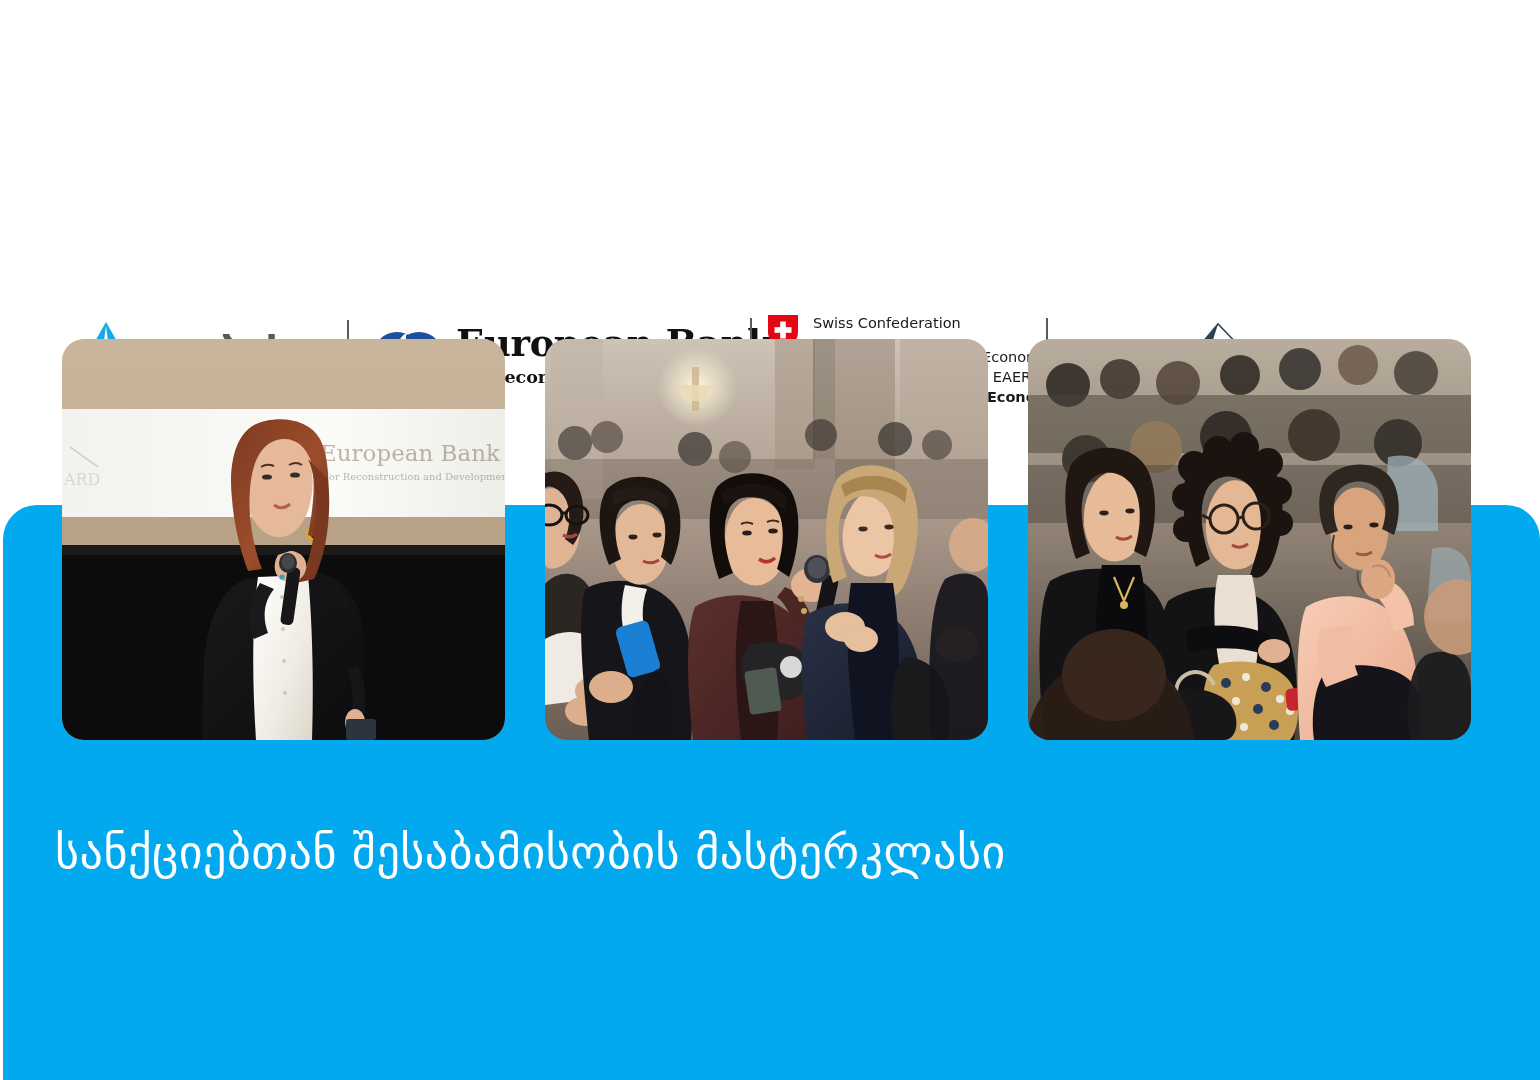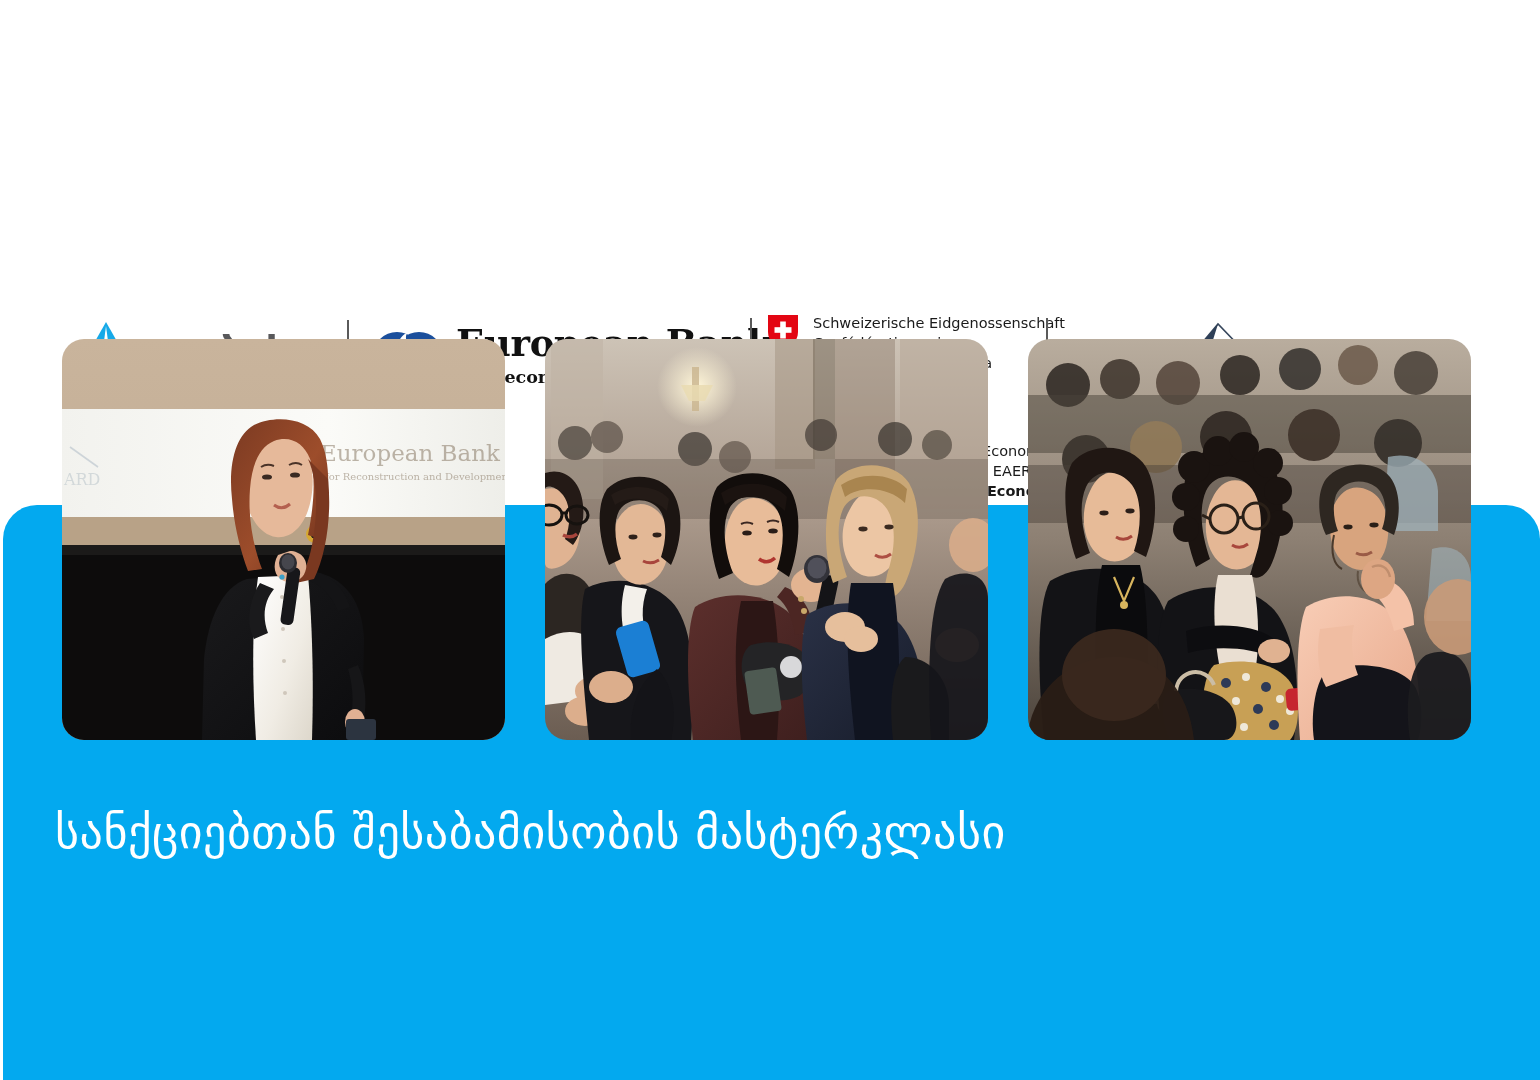--- a/index.html
+++ b/index.html
@@ -137,21 +137,21 @@
   }
   #photo-card-1 { left: 62px; }
   #photo-card-2 { left: 545px; }
   #photo-card-3 { left: 1028px; }
   .photo-card svg { display: block; width: 100%; height: 100%; }
 
   
   #headline {
     position: absolute;
     left: 55px;
-    top: 806px;
+    top: 826px;
     font-size: 46px;
     color: #ffffff;
     letter-spacing: 0.5px;
     line-height: 1.15;
     white-space: nowrap;
     font-family: "DejaVu Sans", "Liberation Sans", sans-serif;
     font-weight: 400;
   }
 </style>
 </head>
@@ -187,26 +187,20 @@
 
   <div class="logo-divider" style="left:750px; top:168px; height:82px;"></div>
 
   <div id="swiss-logo">
     <svg id="swiss-shield" viewBox="0 0 30 34">
       <path d="M0 0 H30 V17 C30 27 22 32 15 34 C8 32 0 27 0 17 Z" fill="#E30613"></path>
       <rect x="12.2" y="6.5" width="5.6" height="17" fill="#ffffff"></rect>
       <rect x="6.5" y="12.2" width="17" height="5.6" fill="#ffffff"></rect>
     </svg>
     <div id="swiss-text">
-      <div class="grp">
-        <div>Schweizerische Eidgenossenschaft</div>
-        <div>Confédération suisse</div>
-        <div>Confederazione Svizzera</div>
-        <div>Confederaziun svizra</div>
-      </div>
       <div class="grp">Swiss Confederation</div>
       <div class="grp">
         <div>Federal Department of Economic Affairs,</div>
         <div>Education and Research EAER</div>
         <div class="bold">State Secretariat for Economic Affairs SECO</div>
       </div>
     </div>
   </div>
 
   <div class="logo-divider" style="left:1046px; top:168px; height:84px;"></div>

